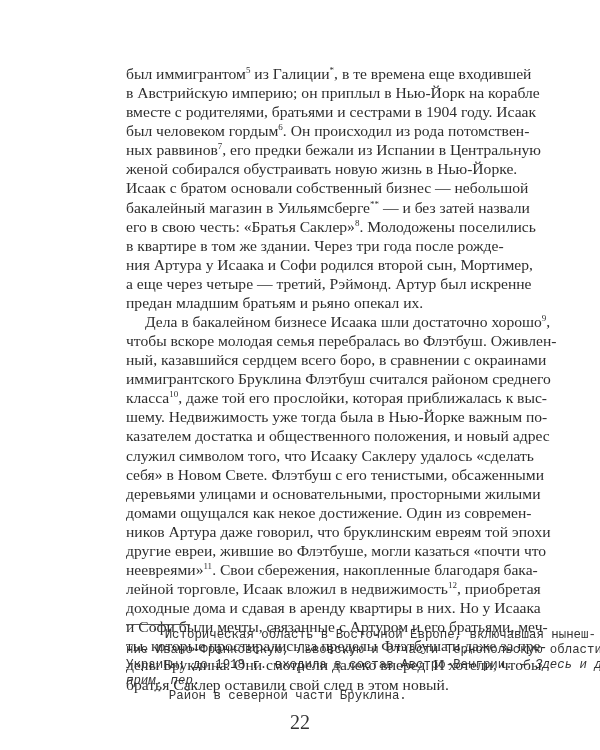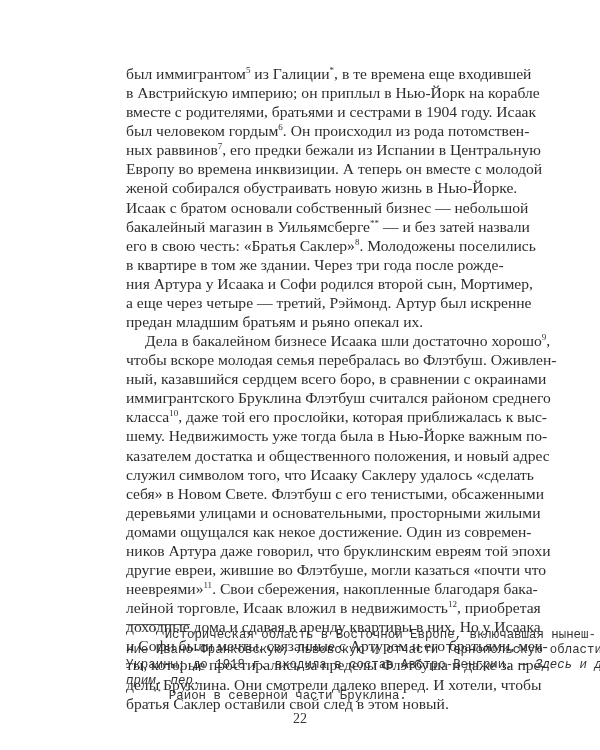--- a/index.html
+++ b/index.html
@@ -22,34 +22,33 @@
     position: absolute; left: 126px; top: 607px; width: 358px;
     font-family: Liberation Mono, monospace;
     font-size: 12.4px; line-height: 15.2px; color: #333;
   }
   .notes .line { height: 15.2px; }
   .notes .line.indent { padding-left: 27px; }
   .notes sup { font-size: 7px; vertical-align: 5px; }
   i { font-style: italic; }
   .pagenum {
     position: absolute; left: 0; width: 600px; top: 690px; text-align: center;
-    font-family: "Liberation Serif", serif; font-size: 14px; color: #333;
+    font-family: "Liberation Serif", serif; font-size: 20px; color: #333;
   }
 </style>
 </head>
 <body>
 
 <div class="page">
   <div class="main" id="main-text">
       <span class="line">был иммигрантом<sup>5</sup> из Галиции<sup>*</sup>, в те времена еще входившей</span>
       <span class="line">в Австрийскую империю; он приплыл в Нью-Йорк на корабле</span>
       <span class="line">вместе с родителями, братьями и сестрами в 1904 году. Исаак</span>
       <span class="line">был человеком гордым<sup>6</sup>. Он происходил из рода потомствен-</span>
       <span class="line">ных раввинов<sup>7</sup>, его предки бежали из Испании в Центральную</span>
-      <span class="line">Европу во времена инквизиции. А теперь он вместе с молодой</span>
       <span class="line">женой собирался обустраивать новую жизнь в Нью-Йорке.</span>
       <span class="line">Исаак с братом основали собственный бизнес — небольшой</span>
       <span class="line">бакалейный магазин в Уильямсберге<sup>**</sup> — и без затей назвали</span>
       <span class="line">его в свою честь: «Братья Саклер»<sup>8</sup>. Молодожены поселились</span>
       <span class="line">в квартире в том же здании. Через три года после рожде-</span>
       <span class="line">ния Артура у Исаака и Софи родился второй сын, Мортимер,</span>
       <span class="line">а еще через четыре — третий, Рэймонд. Артур был искренне</span>
       <span class="line last">предан младшим братьям и рьяно опекал их.</span>
       <span class="line indent">Дела в бакалейном бизнесе Исаака шли достаточно хорошо<sup>9</sup>,</span>
       <span class="line">чтобы вскоре молодая семья перебралась во Флэтбуш. Оживлен-</span>

